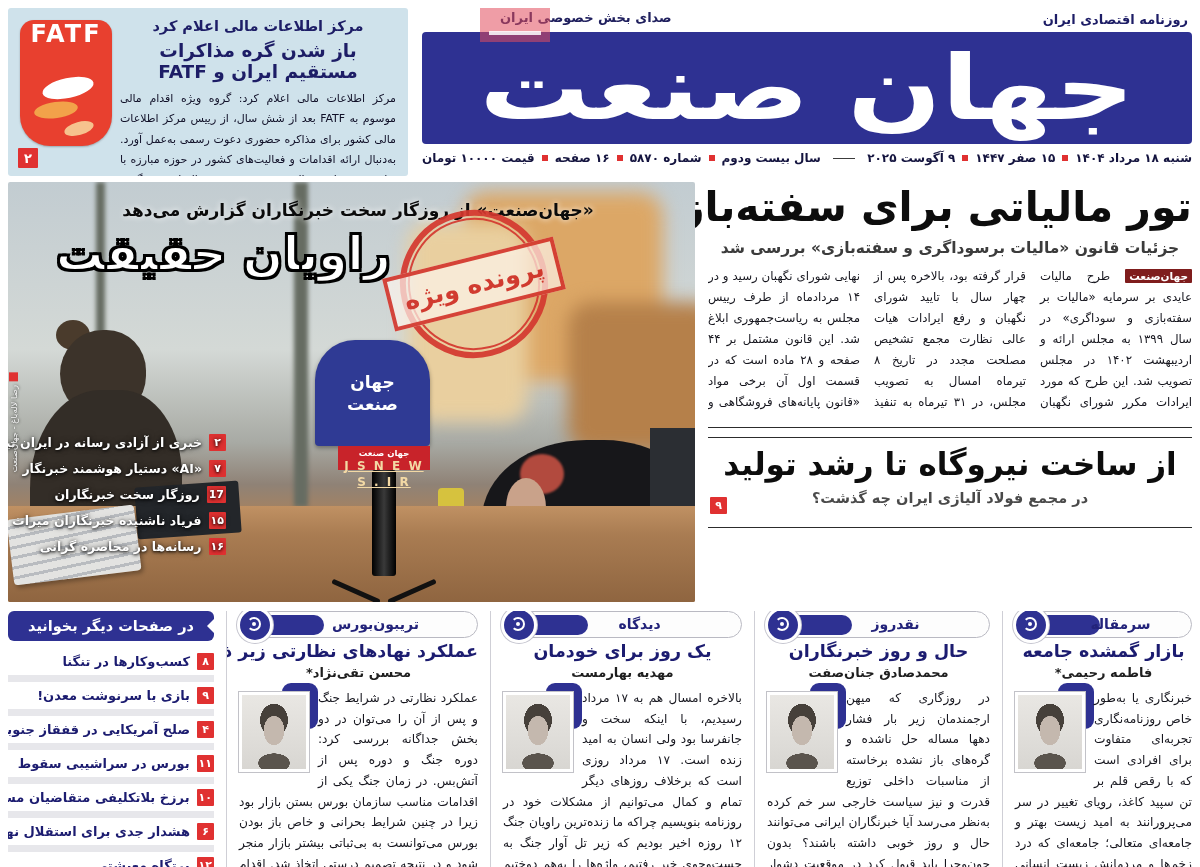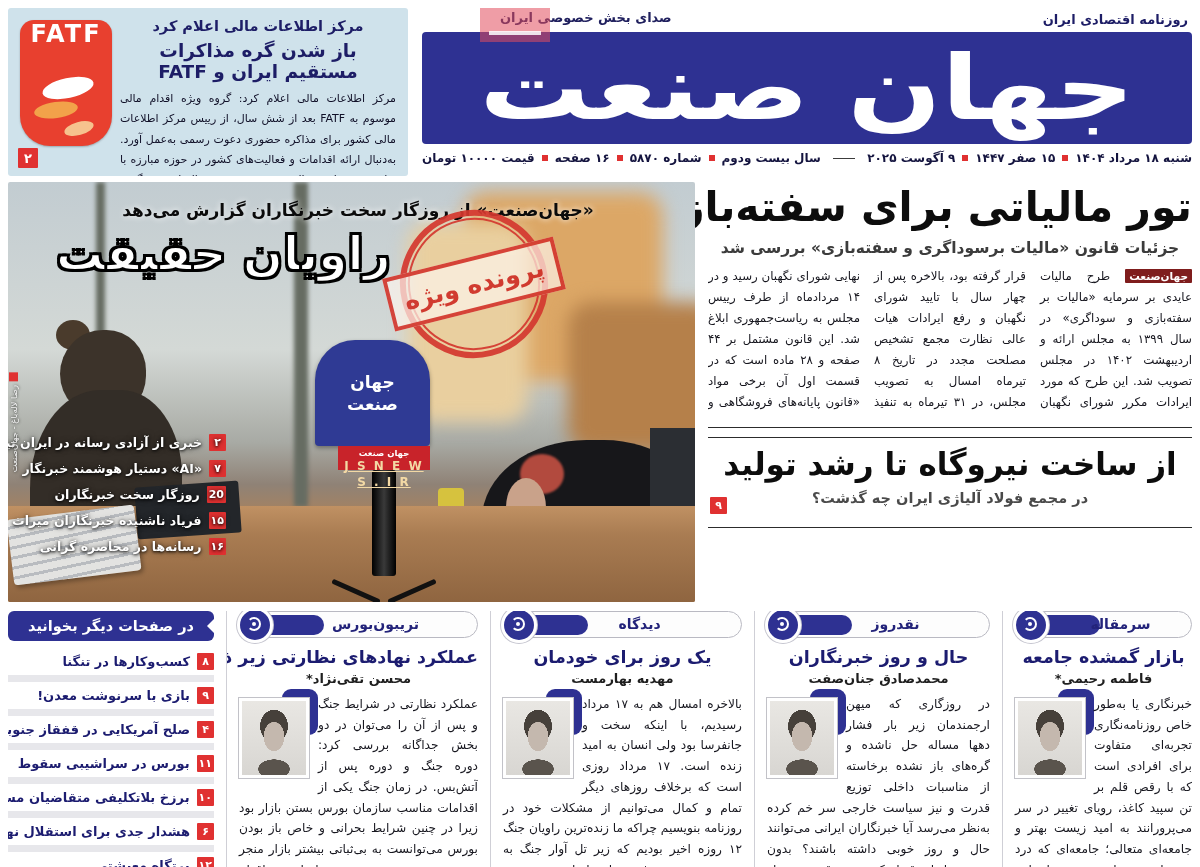--- a/index.html
+++ b/index.html
@@ -125,21 +125,21 @@
   .ph-credit { position:absolute; left:1px; top:190px; writing-mode:vertical-rl; transform:rotate(180deg);
     font-size:8.5px; color:#f3f3f3; text-shadow:0 0 3px #000; display:flex; align-items:center; gap:4px; }
   .credit-logo { width:9px; height:9px; background:#e03131; }
 
   
   .bottom { display:flex; gap:12px; height:256px; margin-top:9px; overflow:hidden; }
   .bcol { overflow:hidden; }
   .bcol:not(:last-child) { border-left:1px solid #cfcfd6; padding-left:12px; }
   .c1 { width:190px; } .c2 { width:236px; } .c3 { width:252px; } .c4 { width:252px; } .c5 { flex:1; }
   .pill { position:relative; height:27px; border:1px solid #b9b9c2; border-radius:14px;
-    background:#fdfdfd; margin-bottom:9px; }
+    background:#fdfdfd; margin-bottom:3px; }
   .pill-tail { position:absolute; left:20px; top:3px; width:64px; height:20px; background:#2e3192; border-radius:10px; }
   .pill-ico { position:absolute; left:-3px; top:-5px; width:36px; height:36px; background:#2e3192;
     border:3px solid #fff; border-radius:50%; box-shadow:0 0 0 1px #c5c5cf; }
   .swirl { position:absolute; left:7px; top:7px; width:14px; height:14px; border:2.5px solid #fff;
     border-radius:50%; border-left-color:transparent; }
   .swirl::after { content:""; position:absolute; left:3px; top:3px; width:4px; height:4px;
     background:#fff; border-radius:50%; }
   .pill-label { position:absolute; right:0; left:34px; top:4px; text-align:center;
     color:#23237a; font-weight:bold; font-size:14px; }
   .btitle { text-align:center; color:#1c1c70; font-weight:bold; font-size:17.5px; margin-bottom:4px; white-space:nowrap; }
@@ -281,21 +281,21 @@
       <div class="ph-list">
         <div class="ph-item">
           <span class="badge">۲</span>
           <span>خبری از آزادی رسانه در ایران نیست!</span>
         </div>
         <div class="ph-item">
           <span class="badge">۷</span>
           <span>«AI» دستیار هوشمند خبرنگار</span>
         </div>
         <div class="ph-item">
-          <span class="badge">20</span>
+          <span class="badge">17</span>
           <span>روزگار سخت خبرنگاران</span>
         </div>
         <div class="ph-item">
           <span class="badge">۱۵</span>
           <span>فریاد ناشنیده خبرنگاران میراث</span>
         </div>
         <div class="ph-item">
           <span class="badge">۱۶</span>
           <span>رسانه‌ها در محاصره گرانی</span>
         </div>

